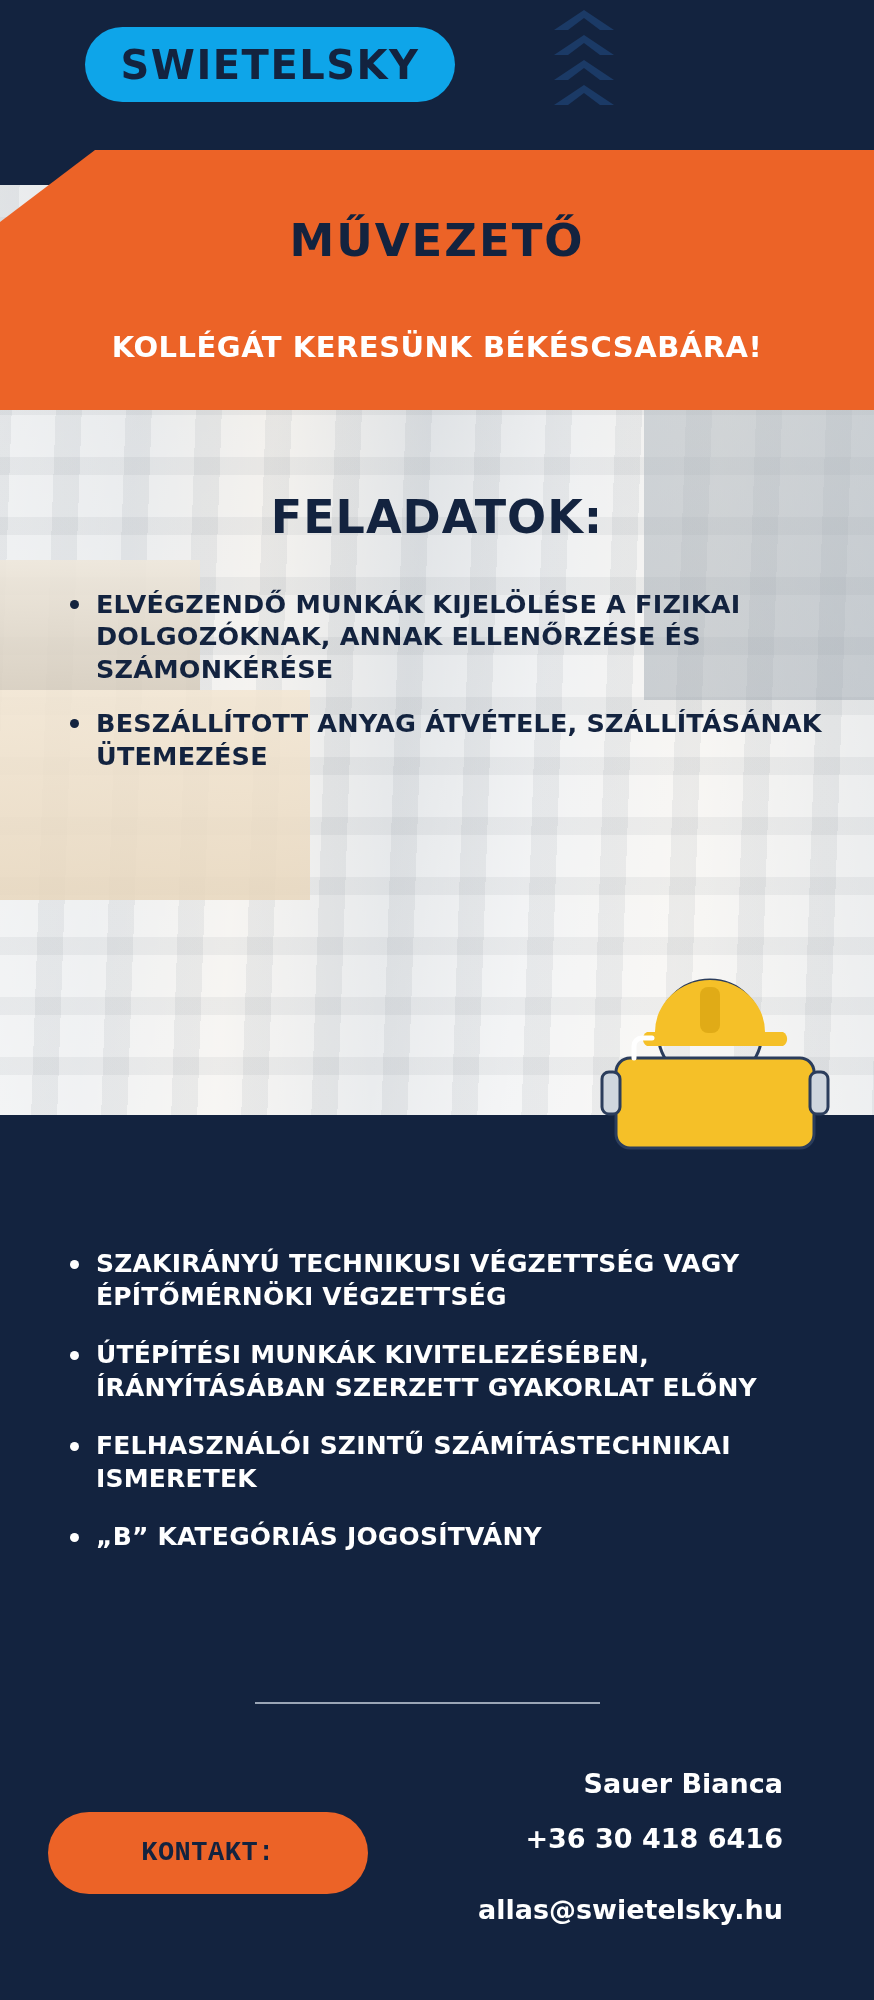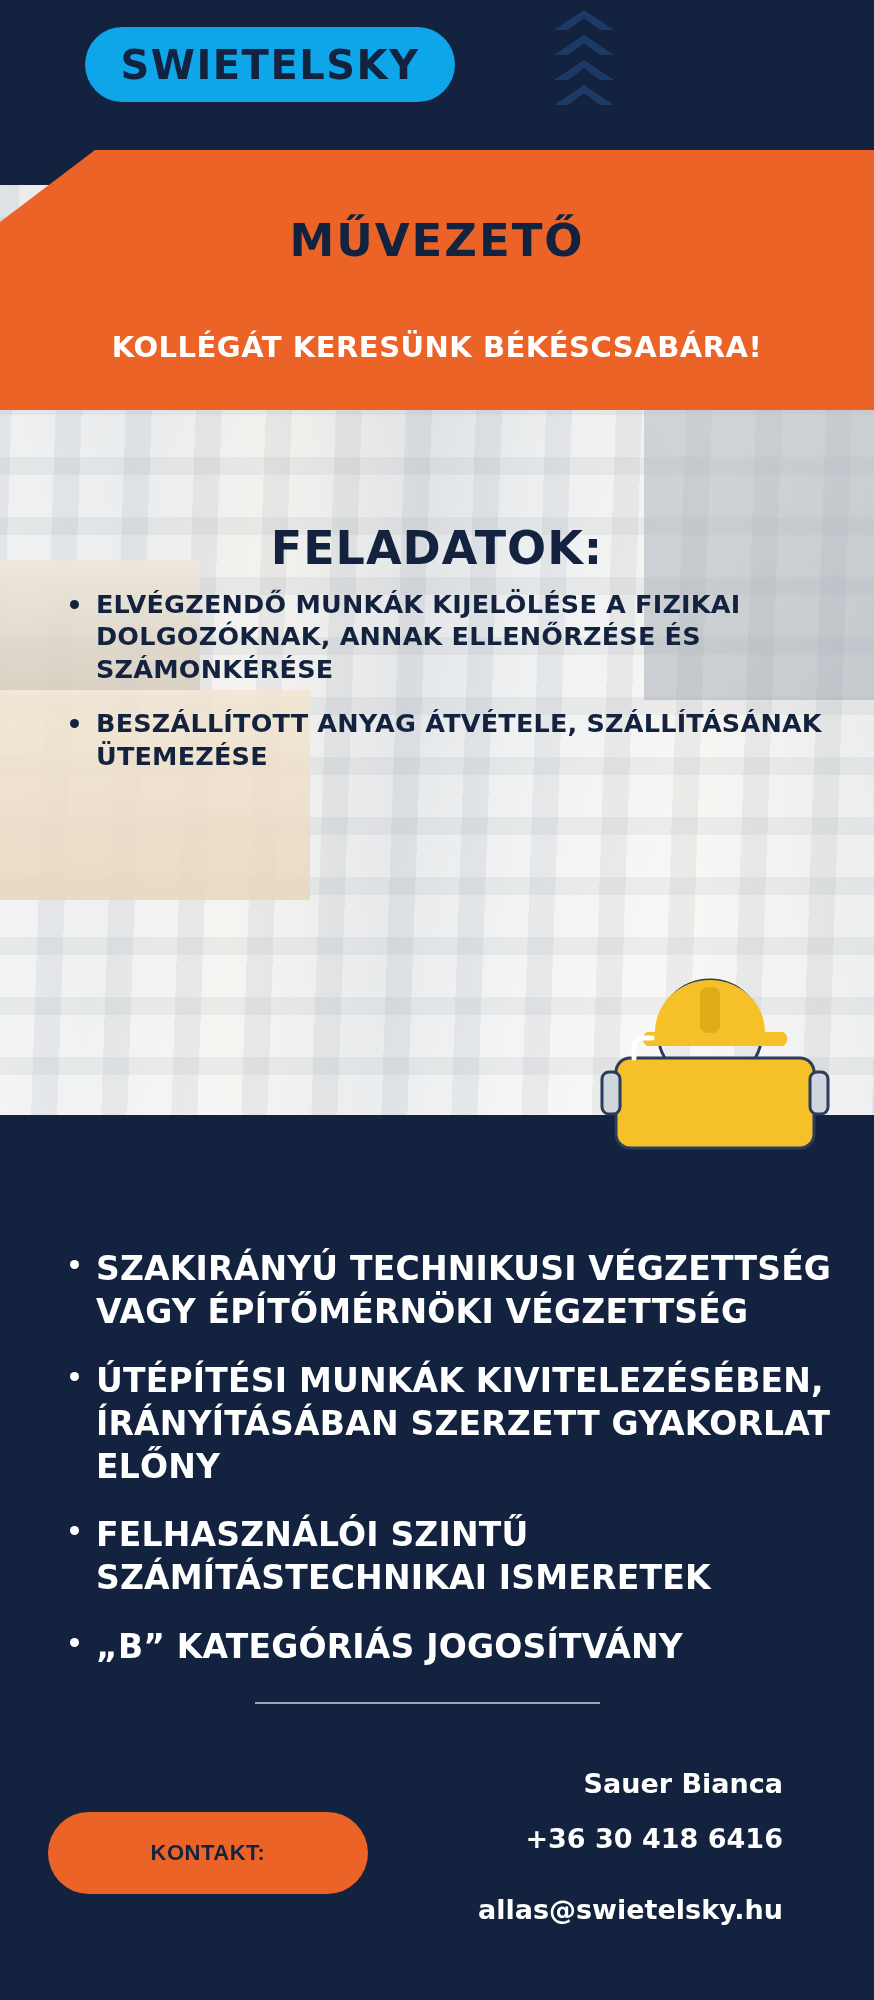--- a/index.html
+++ b/index.html
@@ -118,21 +118,20 @@
   
   .tasks-heading {
     position: absolute;
     left: 0; right: 0; top: 490px;
     text-align: center;
     font-family: "DejaVu Sans", sans-serif;
     font-size: 46px;
     font-weight: 700;
     color: #13233f;
     letter-spacing: 1px;
-    margin-top: 31px;
   }
   .tasks-list {
     position: absolute;
     left: 60px; top: 588px;
     width: 790px;
   }
   .tasks-list li {
     list-style: none;
     position: relative;
     padding-left: 36px;
@@ -173,21 +172,21 @@
     position: absolute;
     left: 60px; top: 1248px;
     width: 790px;
   }
   .req-list li {
     list-style: none;
     position: relative;
     padding-left: 36px;
     margin-bottom: 26px;
     font-family: "DejaVu Sans", sans-serif;
-    font-size: 33px;
+    font-size: 25px;
     font-weight: 700;
     line-height: 1.3;
     color: #ffffff;
     letter-spacing: 0.2px;
   }
   .req-list li::before {
     content: "";
     position: absolute;
     left: 10px; top: 12px;
     width: 9px; height: 9px;
@@ -205,22 +204,22 @@
   
   .kontakt-pill {
     position: absolute;
     left: 48px; top: 1812px;
     width: 320px; height: 82px;
     background: #ec6327;
     border-radius: 41px;
     display: flex; align-items: center; justify-content: center;
   }
   .kontakt-pill span {
-    font-family: Liberation Sans, sans-serif;
-    font-size: 22px;
+    font-family: Liberation Mono, monospace;
+    font-size: 27px;
     font-weight: 700;
     color: #13233f;
     letter-spacing: 0.5px;
   }
   .contact-block {
     position: absolute;
     left: 478px; top: 1768px;
     color: #ffffff;
     font-family: "DejaVu Sans", sans-serif;
     font-weight: 700;

